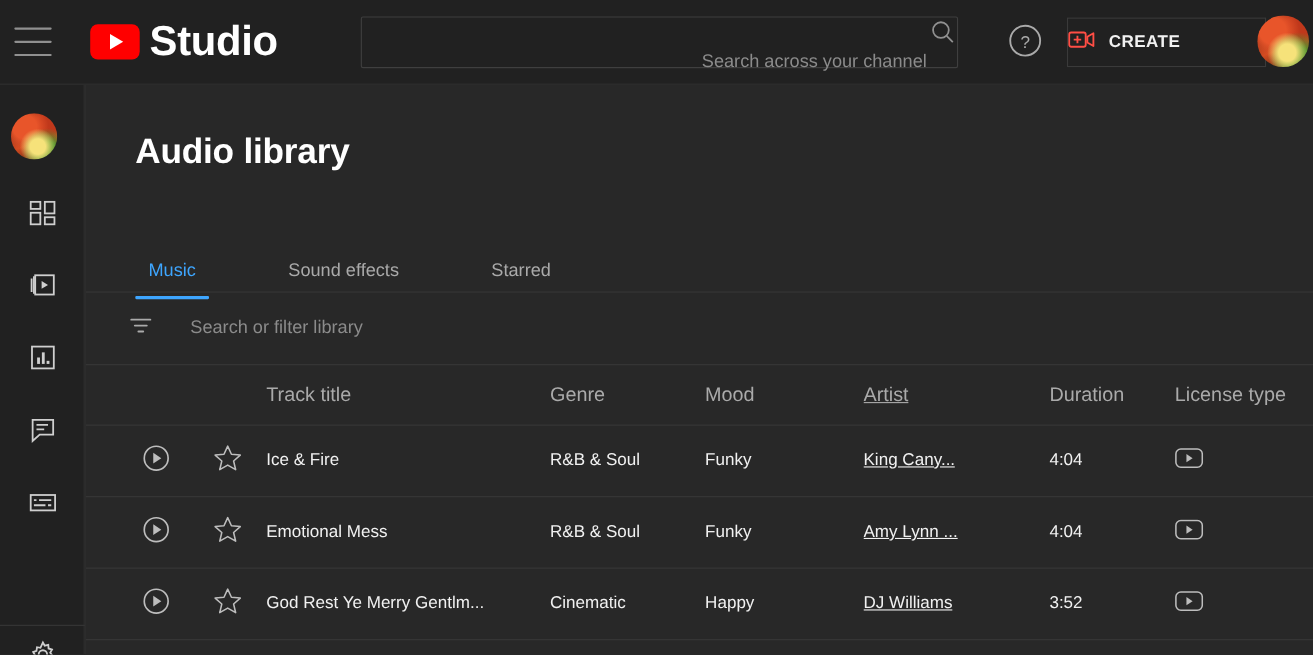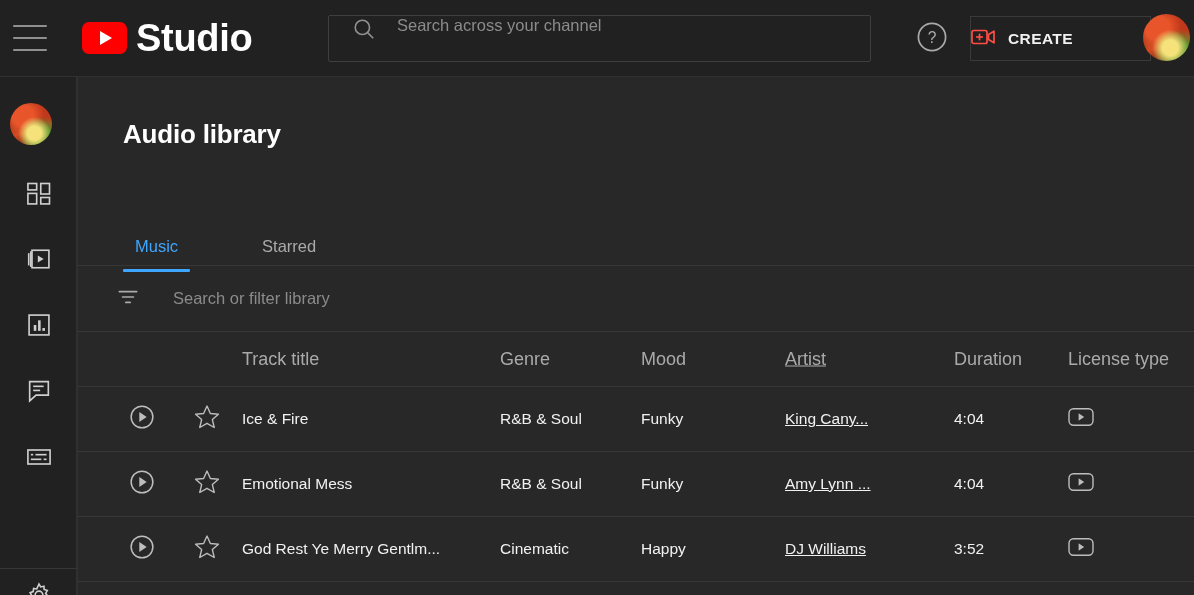--- a/index.html
+++ b/index.html
@@ -39,21 +39,21 @@
     margin-left: 3px;
   }
   .brand-text {
     color: #ffffff; font-size: 38px; font-weight: bold; margin-left: 9px;
     letter-spacing: -0.3px;
   }
 
   .searchbox {
     position: absolute; left: 328px; top: 15px; width: 543px; height: 47px;
     border: 1px solid #3f3f3f; border-radius: 2px;
-    display: flex; align-items: flex-start; background: #212121;
+    display: flex; align-items: flex-end; background: #212121; flex-direction: column;
   }
   .searchbox .mag { margin-left: 22px; flex: 0 0 auto; }
   .searchbox input {
     flex: 1; background: transparent; border: none; outline: none;
     color: #f1f1f1; font-family: "Liberation Sans", sans-serif;
     font-size: 16.5px; margin-left: 20px; margin-right: 12px;
   }
   .searchbox input::placeholder { color: #8b8b8b; }
 
   .help-btn {
@@ -98,21 +98,21 @@
   .scroll-thumb {
     position: absolute; left: 66px; top: 170px; width: 7px; height: 162px;
     background: #7c7c7c; border-radius: 4px; cursor: pointer;
   }
 
   
   .content { position: absolute; left: 78px; top: 77px; width: 1116px; height: 518px; background: #282828; }
 
   .page-title {
     position: absolute; left: 45px; top: 42px;
-    color: #ffffff; font-size: 26px; font-weight: bold; letter-spacing: -0.2px;
+    color: #ffffff; font-size: 32px; font-weight: bold; letter-spacing: -0.2px;
   }
 
   .tabs { position: absolute; left: 45px; top: 140px; display: flex; }
   .tab {
     position: relative; padding: 0 12px 16px 12px;
     font-size: 16.5px; color: #aaaaaa; cursor: pointer; white-space: nowrap; margin-top: 20px;
   }
   .tab.active { color: #3ea6ff; font-weight: normal; }
   .tab.active::after {
     content: ""; position: absolute; left: 0; bottom: 0;
@@ -284,20 +284,21 @@
 
 <div class="scroll-track"></div>
 <div class="scroll-thumb"></div>
 
 <div class="content">
 
   <div class="page-title">Audio library</div>
 
   <div class="tabs">
     <div class="tab active">Music</div>
+    <div class="tab" style="margin-left:60px">Sound effects</div>
     <div class="tab" style="margin-left:60px">Starred</div>
   </div>
   <div class="tab-sep"></div>
 
   <div class="filter-row">
     <span class="filter-icon">
       <svg width="26" height="26" viewBox="0 0 24 24" stroke="#aaaaaa" stroke-width="1.6" stroke-linecap="round">
         <line x1="4" y1="7" x2="20" y2="7"></line>
           <line x1="7" y1="12" x2="17" y2="12"></line>
           <line x1="10" y1="17" x2="14" y2="17"></line>

